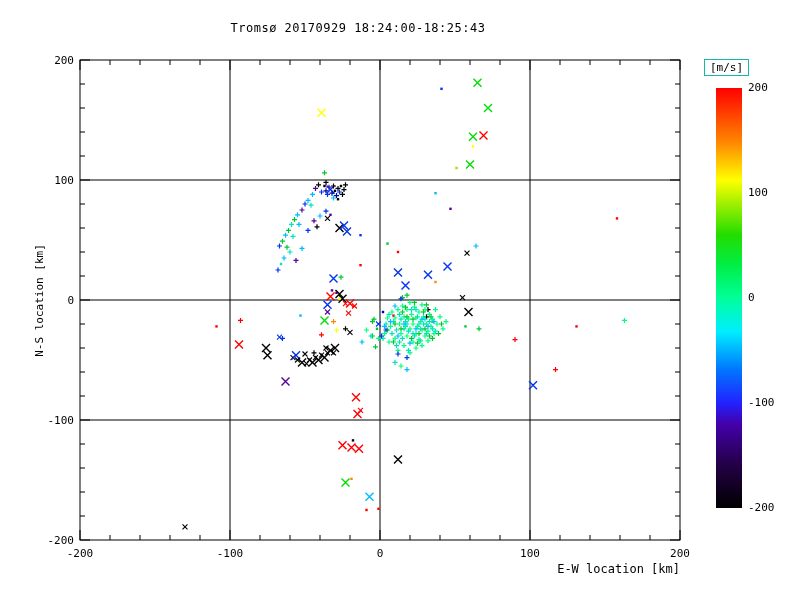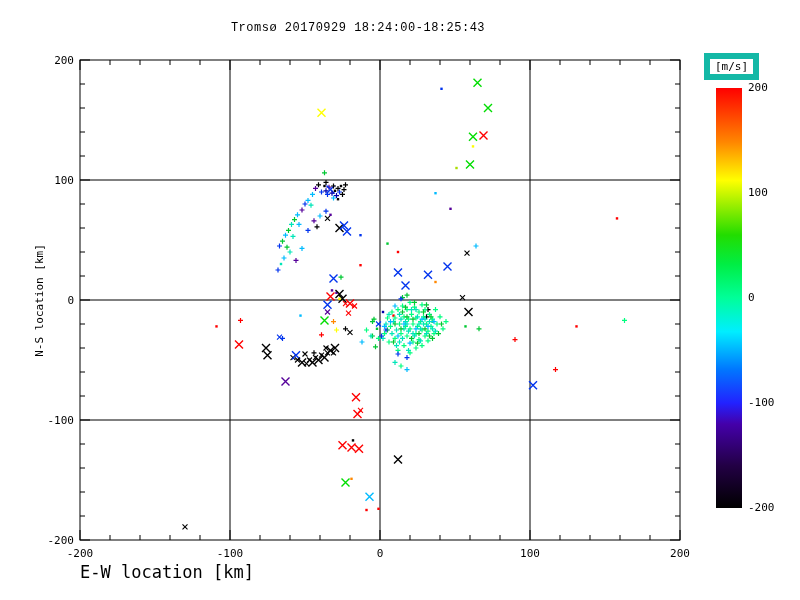--- a/index.html
+++ b/index.html
@@ -1,26 +1,26 @@
 <!DOCTYPE html>
 <html><head>
 <meta charset="utf-8">
 <style>
   html,body{margin:0;padding:0;background:#ffffff;}
   body{width:800px;height:600px;position:relative;overflow:hidden;
        font-family:"DejaVu Sans Mono","Liberation Mono",monospace;color:#000;}
   .title-block{position:absolute;left:0;top:21px;width:716px;text-align:center;
-               font-size:12px;line-height:14px;letter-spacing:0.5px;font-family:Liberation Mono, monospace;}
+               font-size:12px;line-height:14px;letter-spacing:0.5px;}
   #plot-wrap{position:absolute;left:0;top:0;}
-  .xaxis-label{position:absolute;left:80px;top:562px;width:600px;text-align:left;
-               font-size:17px;}
+  .xaxis-label{position:absolute;left:80px;top:562px;width:600px;text-align:right;
+               font-size:12px;}
   .yaxis-label{position:absolute;left:-106px;top:294px;width:290px;text-align:center;
                font-size:11px;transform:rotate(-90deg);transform-origin:center;}
-  .cbar-unit{position:absolute;left:704px;top:53px;font-size:11px;
-             border:6px solid #14b8a6;padding:1px 5px;background:#fff;}
+  .cbar-unit{position:absolute;left:704px;top:59px;font-size:11px;
+             border:1px solid #14b8a6;padding:1px 5px;background:#fff;}
   .cbar{position:absolute;left:716px;top:88px;width:26px;height:420px;}
   .cbar-tick{position:absolute;left:748px;width:48px;font-size:11px;height:12px;line-height:12px;}
   svg text{font-family:"DejaVu Sans Mono","Liberation Mono",monospace;}
 </style>
 </head>
 <body>
 
 <div class="title-block">
   <div>Tromsø 20170929 18:24:00-18:25:43</div>
 </div>

